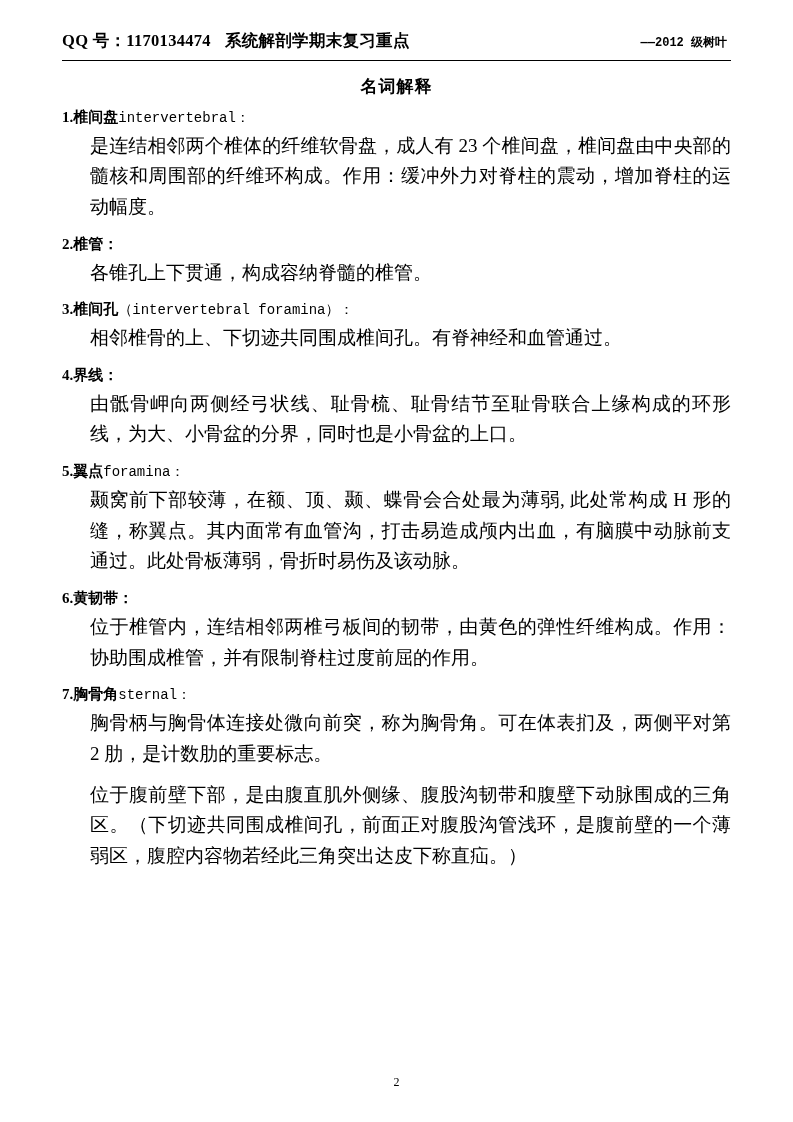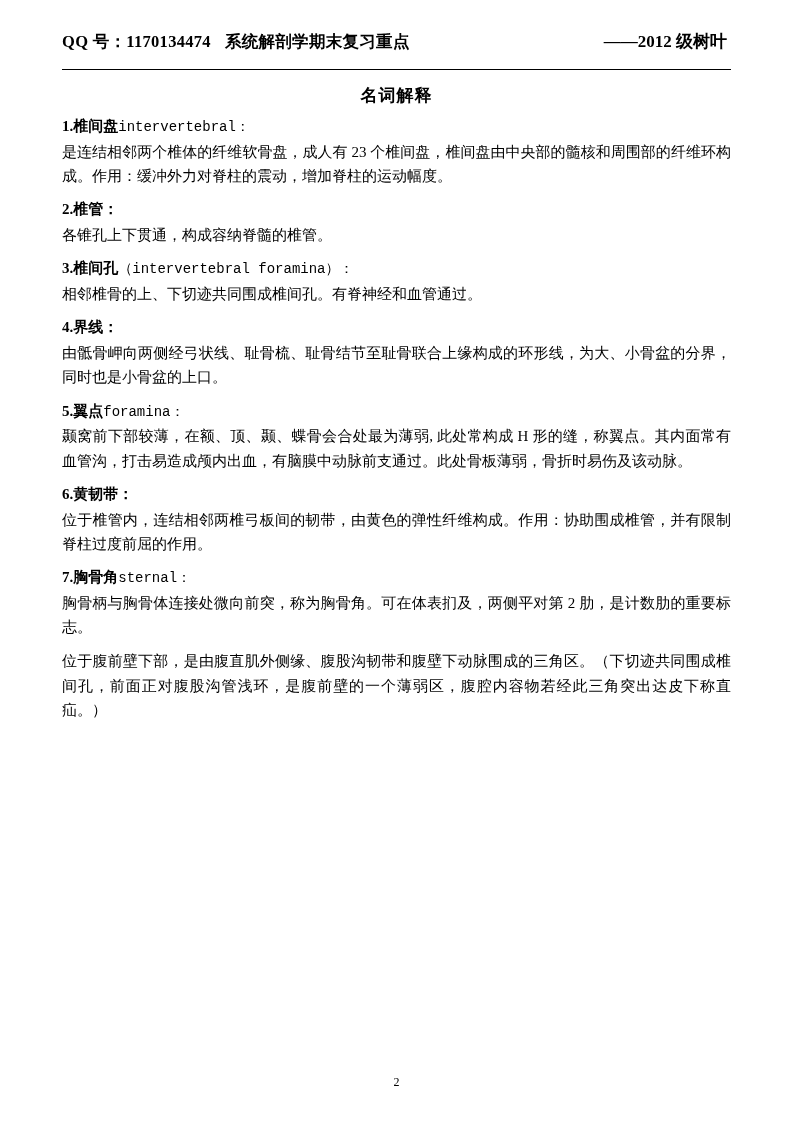--- a/index.html
+++ b/index.html
@@ -19,44 +19,45 @@
     height: 1122px;
     box-sizing: border-box;
     padding: 30px 62px 0 62px;
     position: relative;
   }
   .header {
     display: flex;
     align-items: baseline;
     justify-content: flex-start;
     border-bottom: 1.5px solid #000;
-    padding-bottom: 16px;
+    padding-bottom: 8px;
     margin-bottom: 14px;
   }
   .header-left {
     font-size: 16.5px;
     font-weight: bold;
     letter-spacing: 0.3px;
     white-space: nowrap;
   }
   .header-left .qq-label {
     font-family: "Liberation Serif", serif;
   }
   .header-left .qq-num {
     font-family: "Liberation Serif", serif;
   }
   .header-left .title-cn {
     margin-left: 14px;
   }
   .header-right {
     margin-left: auto;
-    font-size: 17px;
+    font-size: 12px;
     font-weight: bold;
     white-space: nowrap;
     padding-right: 4px;
+    font-family: Liberation Mono, monospace;
   }
   .doc-title {
     text-align: center;
     font-size: 17px;
     font-weight: bold;
     margin: 6px 0 8px 0;
     letter-spacing: 1px;
   }
   .entry {
     margin-bottom: 10px;
@@ -66,24 +67,25 @@
     font-weight: bold;
     line-height: 1.55;
     margin-bottom: 1px;
   }
   .entry-title .en {
     font-family: "Liberation Mono", "DejaVu Sans Mono", monospace;
     font-weight: normal;
     font-size: 14px;
   }
   .entry-body {
-    font-size: 15px;
+    font-size: 19px;
     line-height: 1.62;
     text-align: justify;
     text-justify: inter-ideograph;
+    margin-left: 28px;
   }
   .page-number {
     position: absolute;
     bottom: 32px;
     left: 0;
     width: 793px;
     text-align: center;
     font-size: 12px;
     font-family: "Liberation Serif", serif;
   }

